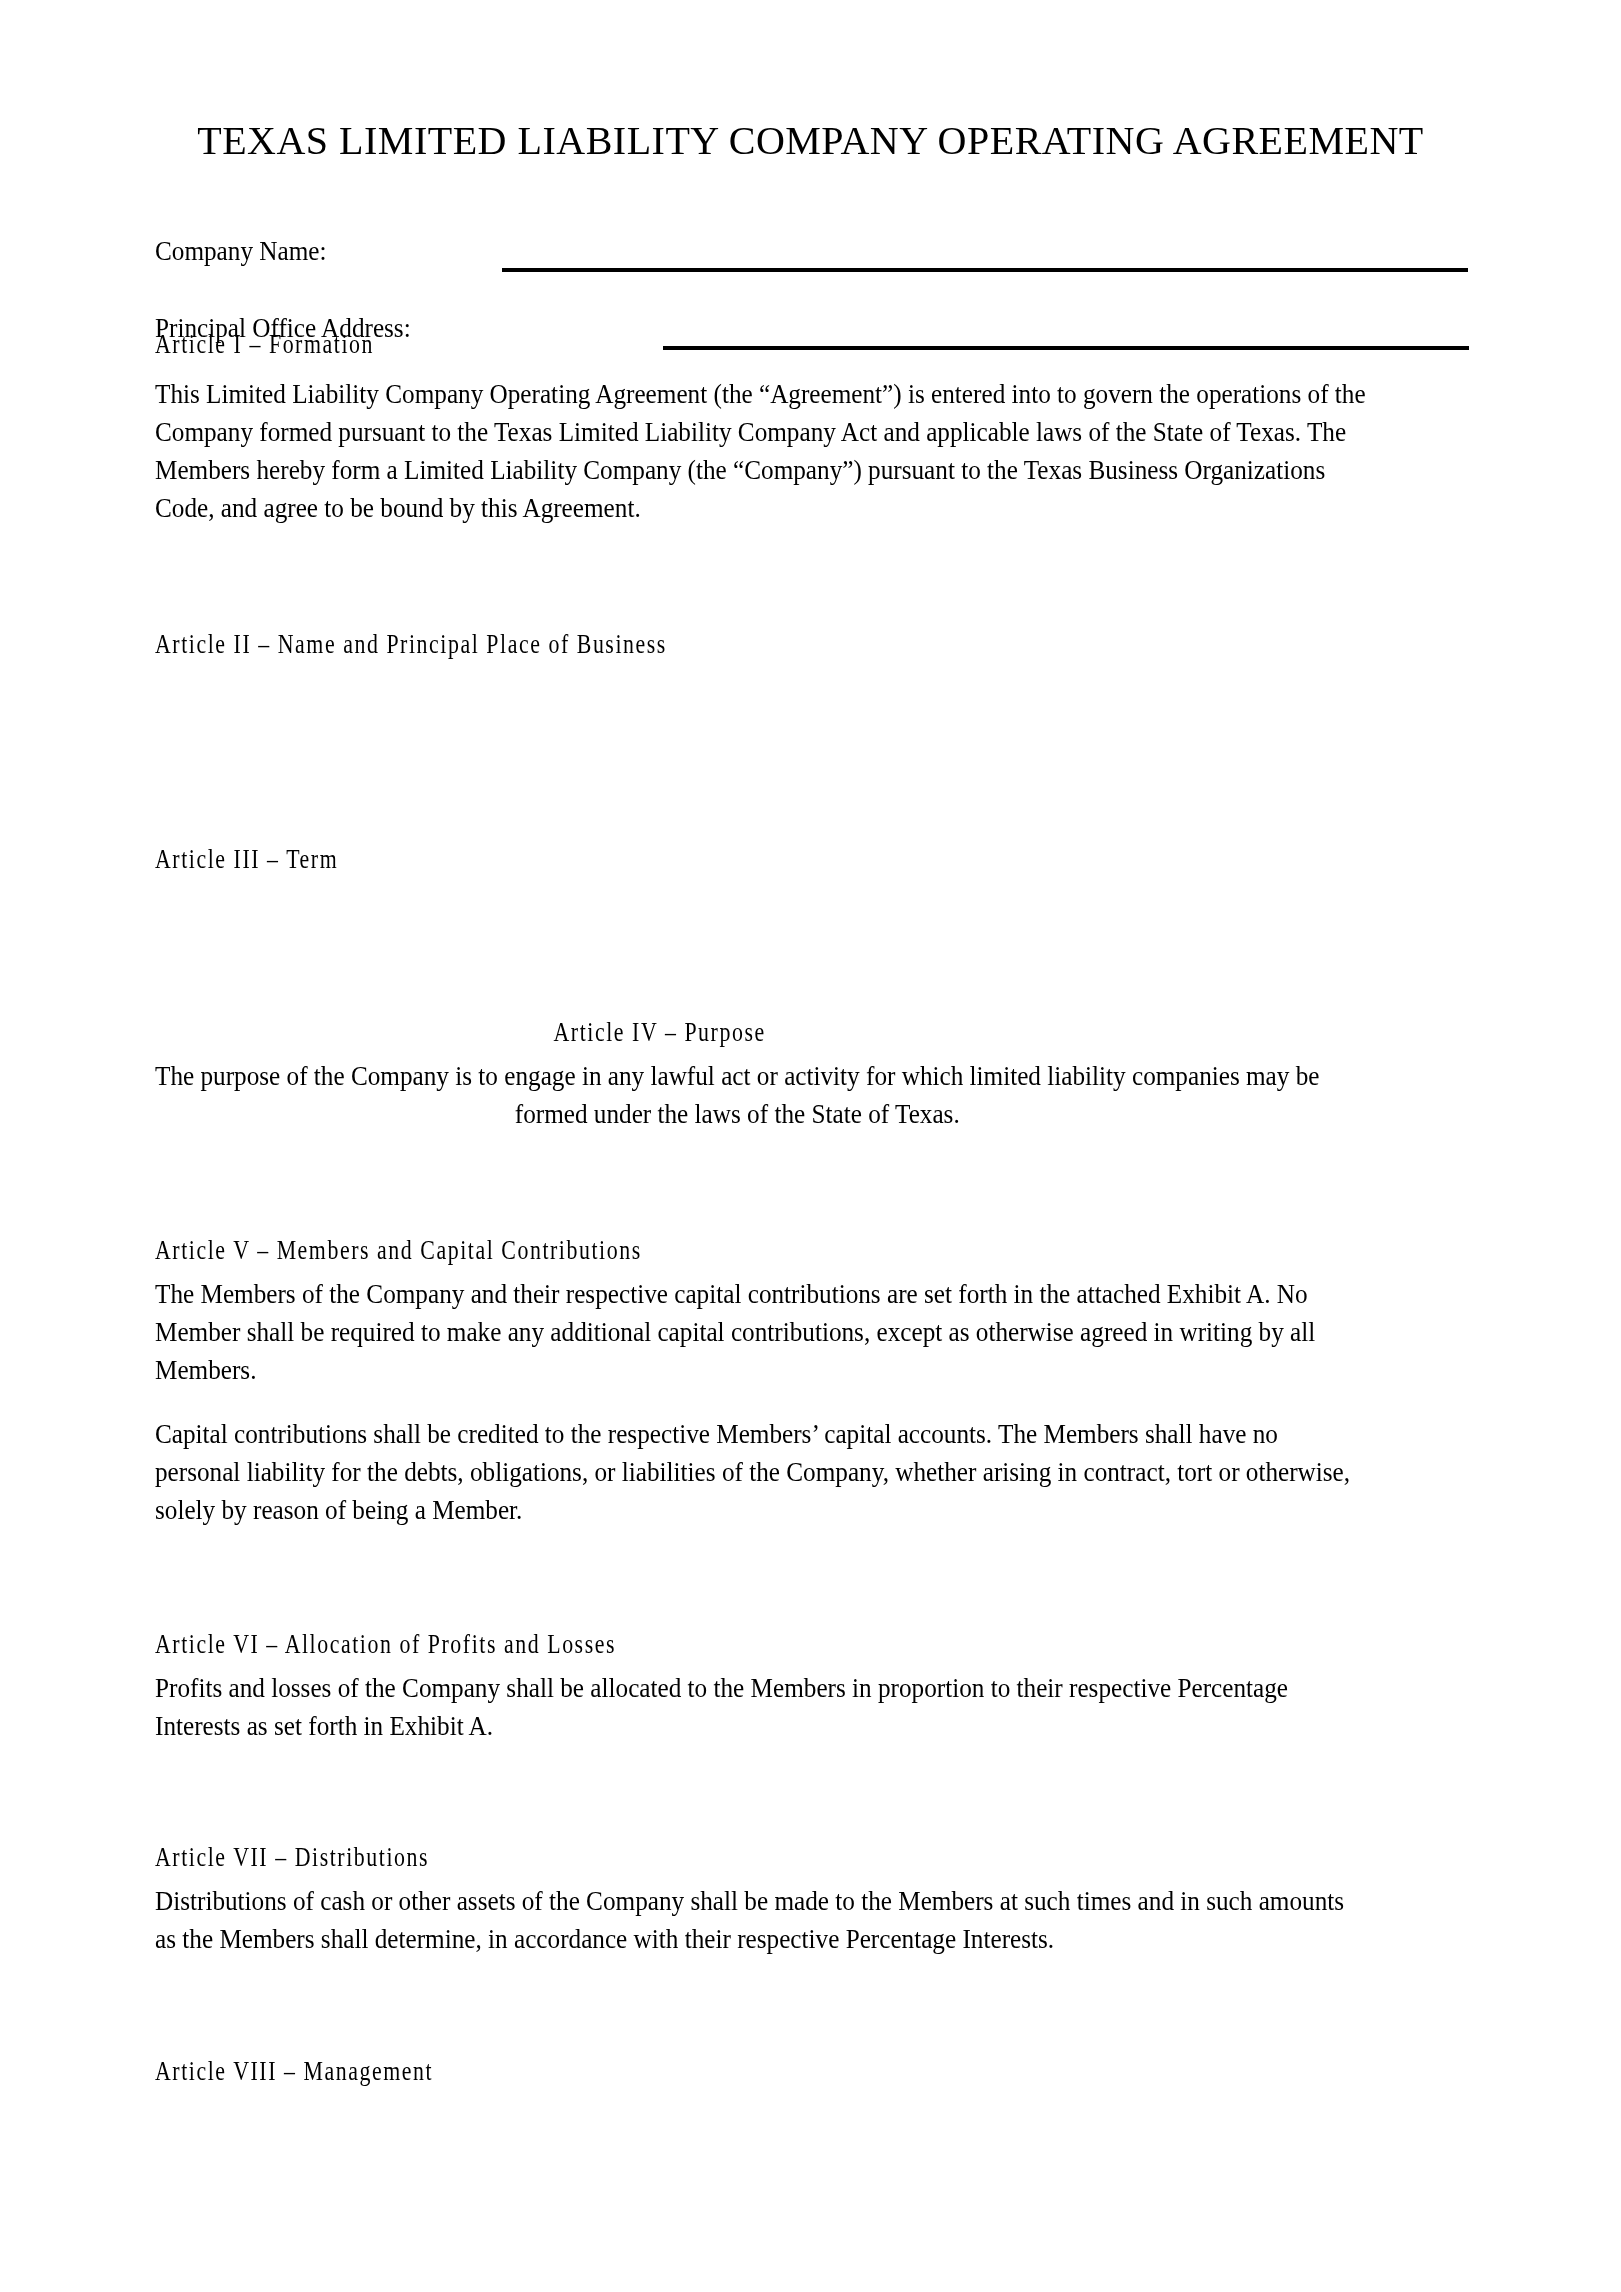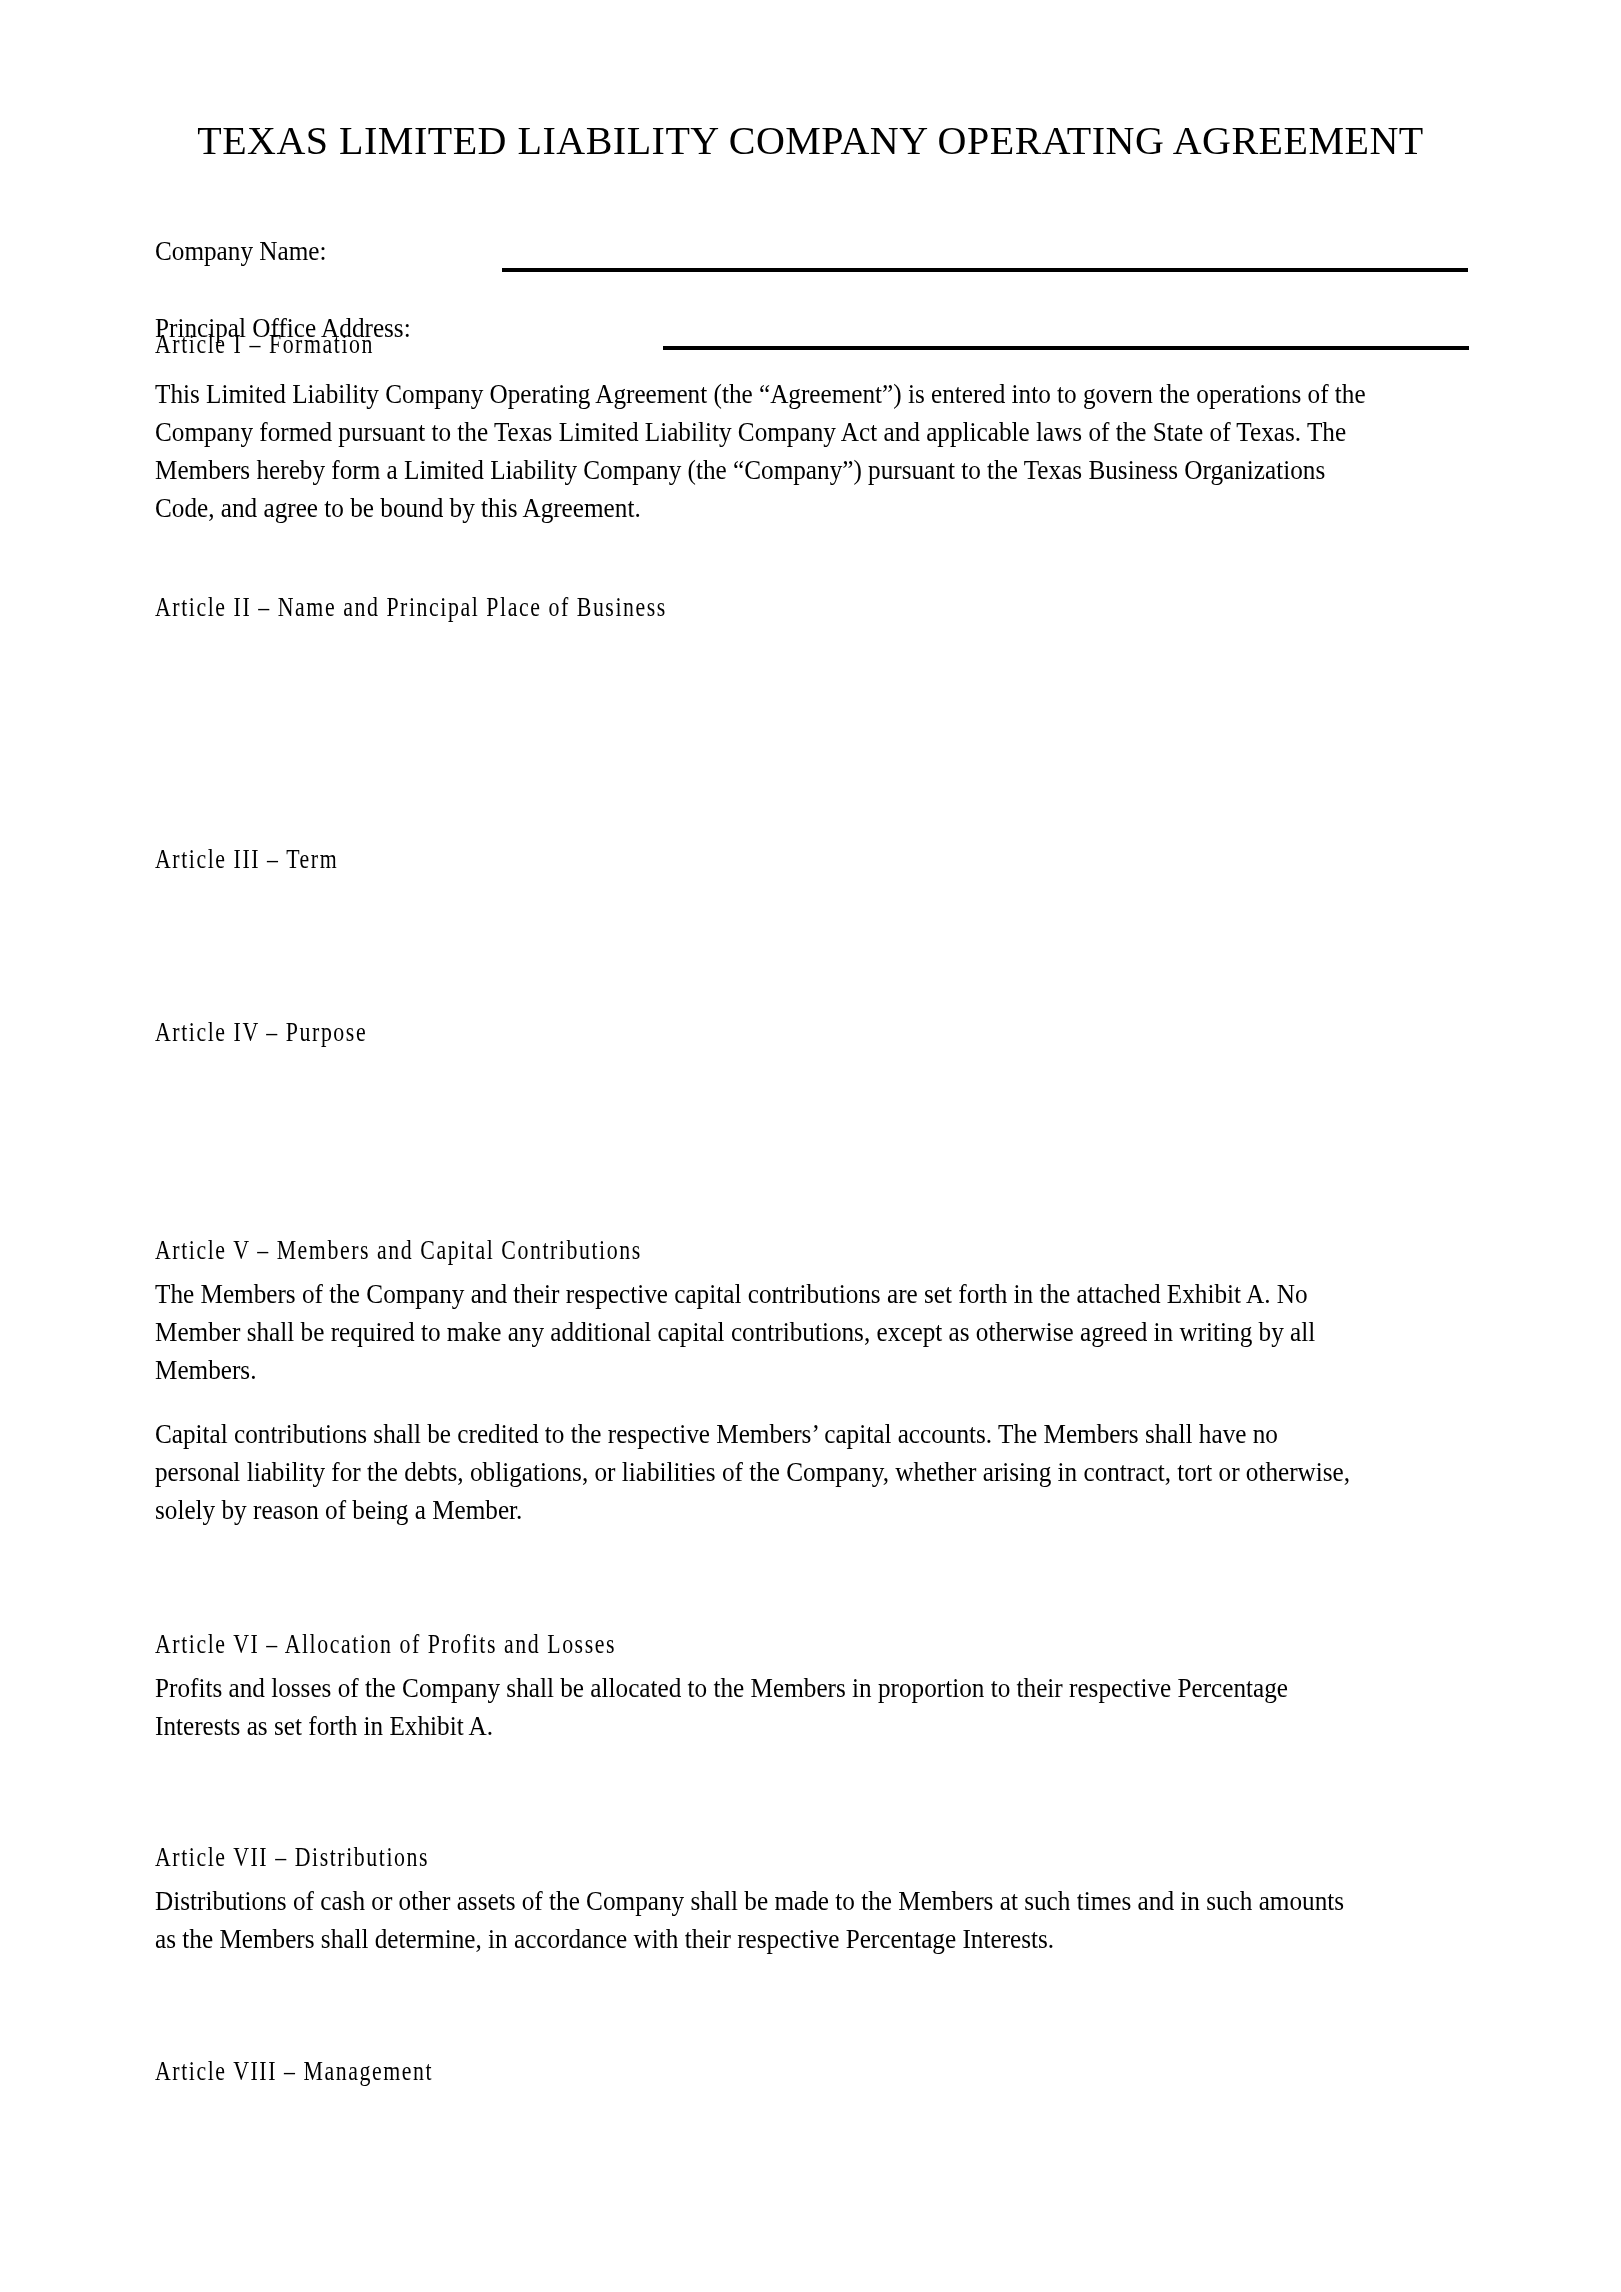--- a/index.html
+++ b/index.html
@@ -92,28 +92,32 @@
   <div class="rule" style="top:346px; left:663px; width:806px;"></div>
 
   <div class="para abs" style="top:375px;">
       <div class="line">This Limited Liability Company Operating Agreement (the “Agreement”) is entered into to govern the operations of the</div>
       <div class="line">Company formed pursuant to the Texas Limited Liability Company Act and applicable laws of the State of Texas. The</div>
       <div class="line">Members hereby form a Limited Liability Company (the “Company”) pursuant to the Texas Business Organizations</div>
       <div class="line">Code, and agree to be bound by this Agreement.</div>
     </div>
 
   <div id="sections">
-      <div class="section" style="top: 588px;">
+      <div class="section" style="top: 625px;">
         <div class="heading">Article II – Name and Principal Place of Business</div>
       </div>
       <div class="section" style="top: 840px;">
         <div class="heading">Article III – Term</div>
       </div>
       <div class="section" style="top: 1013px; text-align: center;">
         <div class="heading">Article IV – Purpose</div>
+        <div class="para">
+          <div class="line">The purpose of the Company is to engage in any lawful act or activity for which limited liability companies may be</div>
+          <div class="line">formed under the laws of the State of Texas.</div>
+        </div>
       </div>
       <div class="section" style="top: 1231px;">
         <div class="heading">Article V – Members and Capital Contributions</div>
         <div class="para">
           <div class="line">The Members of the Company and their respective capital contributions are set forth in the attached Exhibit A. No</div>
           <div class="line">Member shall be required to make any additional capital contributions, except as otherwise agreed in writing by all</div>
           <div class="line">Members.</div>
         </div>
         <div class="para">
           <div class="line">Capital contributions shall be credited to the respective Members’ capital accounts. The Members shall have no</div>

